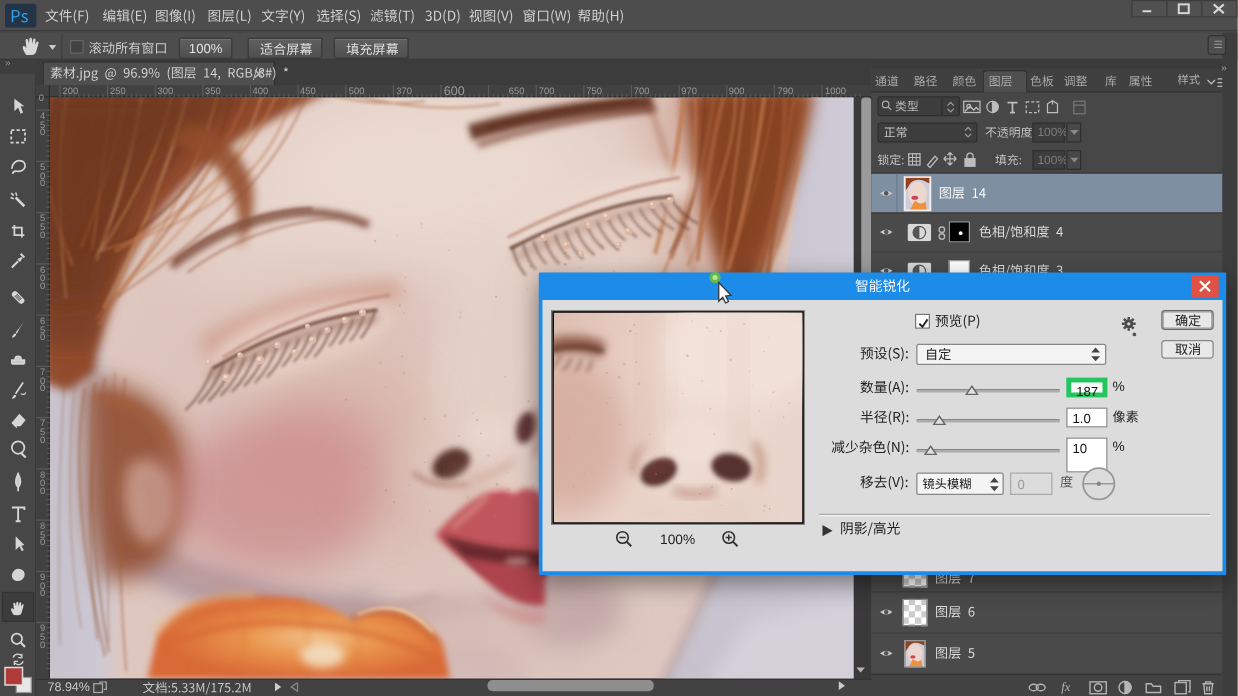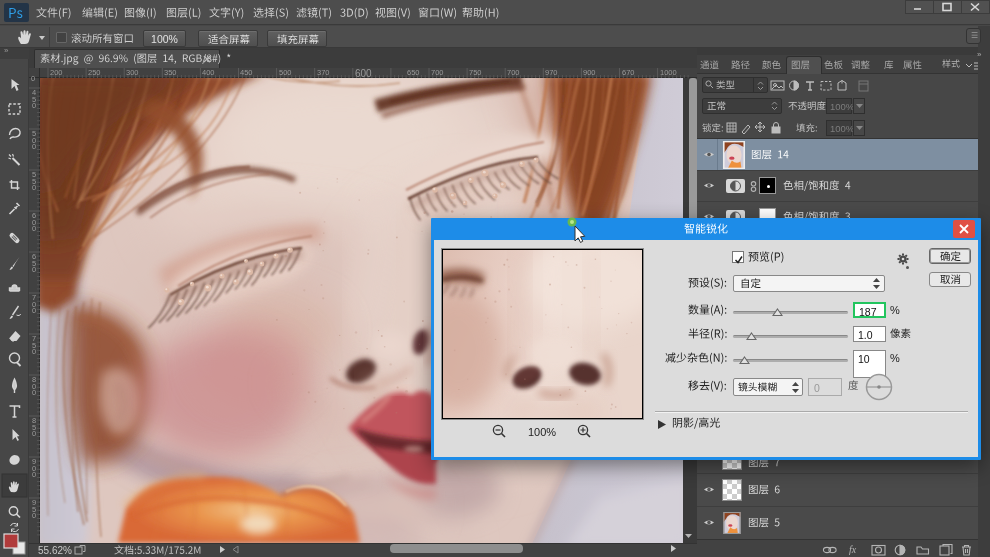--- a/index.html
+++ b/index.html
@@ -582,21 +582,21 @@
     <div style="position:absolute;left:240px;top:68px;font-size:7.5px;color:#9a9a9a">450</div>
     <div style="position:absolute;left:279px;top:68px;font-size:7.5px;color:#9a9a9a">500</div>
     <div style="position:absolute;left:317px;top:68px;font-size:7.5px;color:#9a9a9a">370</div>
     <div style="position:absolute;left:355px;top:68px;font-size:10px;color:#9a9a9a">600</div>
     <div style="position:absolute;left:407px;top:68px;font-size:7.5px;color:#9a9a9a">650</div>
     <div style="position:absolute;left:431px;top:68px;font-size:7.5px;color:#9a9a9a">700</div>
     <div style="position:absolute;left:469px;top:68px;font-size:7.5px;color:#9a9a9a">750</div>
     <div style="position:absolute;left:507px;top:68px;font-size:7.5px;color:#9a9a9a">700</div>
     <div style="position:absolute;left:545px;top:68px;font-size:7.5px;color:#9a9a9a">970</div>
     <div style="position:absolute;left:583px;top:68px;font-size:7.5px;color:#9a9a9a">900</div>
-    <div style="position:absolute;left:622px;top:68px;font-size:7.5px;color:#9a9a9a">670</div>
+    <div style="position:absolute;left:622px;top:68px;font-size:7.5px;color:#9a9a9a">790</div>
     <div style="position:absolute;left:660px;top:68px;font-size:7.5px;color:#9a9a9a">1000</div>
     <svg width="11" height="465" style="position:absolute;left:29px;top:78px">
       <rect width="11" height="465" fill="#414141"></rect>
       <line x1="10.5" y1="0" x2="10.5" y2="465" stroke="#2c2c2c"></line>
       <line x1="0" y1="10.0" x2="11" y2="10.0" stroke="#5a5a5a"></line>
       <line x1="8" y1="14.1" x2="11" y2="14.1" stroke="#555"></line>
       <line x1="8" y1="18.2" x2="11" y2="18.2" stroke="#555"></line>
       <line x1="8" y1="22.3" x2="11" y2="22.3" stroke="#555"></line>
       <line x1="8" y1="26.4" x2="11" y2="26.4" stroke="#555"></line>
       <line x1="8" y1="30.5" x2="11" y2="30.5" stroke="#555"></line>
@@ -1358,21 +1358,21 @@
         <path d="M121,3 v-1.5 h9 v9 h-1.5"></path>
         <path d="M140,4 h9 M141,4 l0.8,8 h5.4 l0.8,-8 M142.5,2.5 h4 v1.5 h-4 z M143.5,6 v4 M145.5,6 v4"></path>
       </g>
     </svg>
     <div style="position:absolute;left:978px;top:26px;width:12px;height:531px;background:#3d3d3d"></div>
     <div style="position:absolute;left:966px;top:28px;width:15px;height:16px;background:#4f4f4f;border:1px solid #333;border-radius:3px">
       <span style="position:absolute;left:4px;top:2px;font-size:8px;color:#999">☰</span>
     </div>
     <div style="position:absolute;left:977px;top:50px;font-size:8px;color:#aaa">»</div>
     <div style="position:absolute;left:29px;top:543px;width:668px;height:14px;background:#424242;border-top:1px solid #333"></div>
-    <div style="position:absolute;left:38px;top:545px;font-size:10px;color:#c9c9c9">55.62%</div>
+    <div style="position:absolute;left:38px;top:545px;font-size:10px;color:#c9c9c9">78.94%</div>
     <svg width="12" height="10" style="position:absolute;left:74px;top:545px">
       <rect x="1" y="2" width="7" height="7" fill="none" stroke="#aaa"></rect>
       <path d="M6,2 V0.5 h5 v6 h-2" stroke="#aaa" fill="none"></path>
     </svg>
     <svg style="position:absolute;left:114.0px;top:544.5px;overflow:visible" width="87.4" height="10.0" viewBox="0 0 8735.0 1000.0">
       <g fill="#c9c9c9">
         <use href="#g6587" x="0"></use>
         <use href="#g6863" x="1000"></use>
         <use href="#g3a" x="2000"></use>
         <use href="#g35" x="2278"></use>
@@ -1568,21 +1568,21 @@
         <use href="#g28" x="2000"></use>
         <use href="#g41" x="2338"></use>
         <use href="#g29" x="2946"></use>
         <use href="#g3a" x="3284"></use>
       </g>
     </svg>
     <div style="position:absolute;left:733px;top:311px;width:115px;height:3px;background:#adadad;border-top:1px solid #888;border-radius:2px"></div>
     <svg width="11" height="9" style="position:absolute;left:772px;top:308px">
       <path d="M5.5,1 L10,7.5 L1,7.5 z" fill="#e0e0e0" stroke="#666" stroke-width="1.1"></path>
     </svg>
-    <div style="position:absolute;left:853px;top:302px;width:33px;height:16px;background:#fff;border:2px solid #22c55e">
+    <div style="position:absolute;left:853px;top:302px;width:33px;height:16px;background:#fff;border:4px solid #22c55e">
       <span style="position:absolute;left:4px;top:1.5px;font-size:10.5px;color:#111">187</span>
     </div>
     <div style="position:absolute;left:890px;top:304px;font-size:11px;color:#222">%</div>
     <svg style="position:absolute;left:687.5px;top:328.0px;overflow:visible" width="39.5" height="11.0" viewBox="0 0 3589.0 1000.0">
       <g fill="#222222">
         <use href="#g534a" x="0"></use>
         <use href="#g5f84" x="1000"></use>
         <use href="#g28" x="2000"></use>
         <use href="#g52" x="2338"></use>
         <use href="#g29" x="2973"></use>

